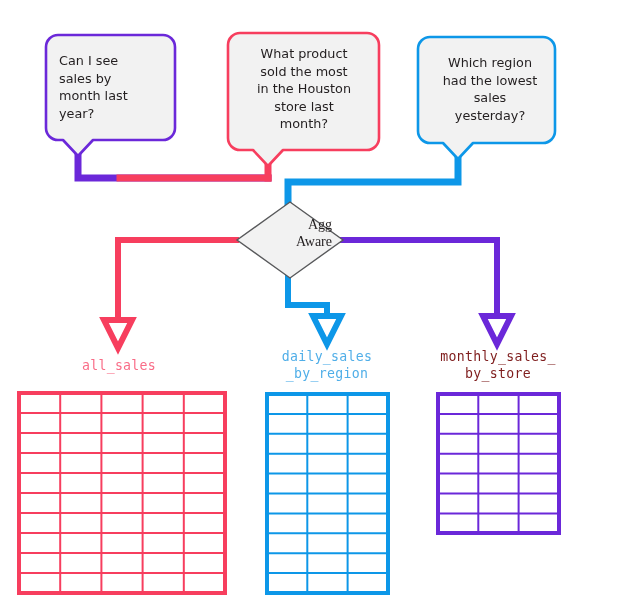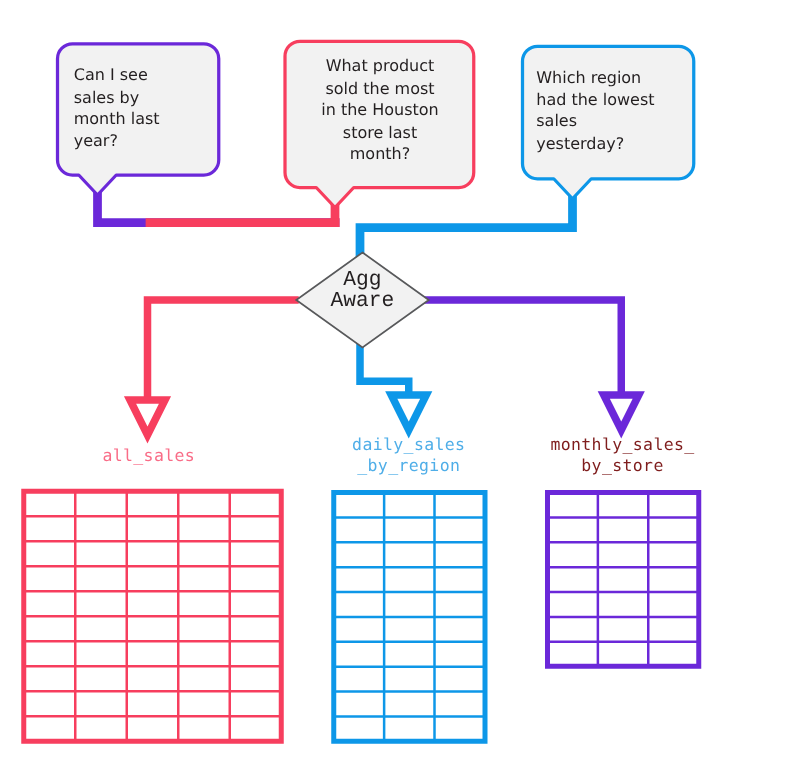--- a/index.html
+++ b/index.html
@@ -31,30 +31,30 @@
     position: absolute;
     font-family: "DejaVu Sans", sans-serif;
     font-size: 12.8px;
     line-height: 17.5px;
     color: #231f20;
     white-space: pre-line;
     pointer-events: none;
   }
   #bubble-text-0 { left: 59px;  top: 52px;  width: 110px; }
   #bubble-text-1 { left: 240px; top: 45px;  width: 128px; text-align: center; }
-  #bubble-text-2 { left: 429px; top: 54px;  width: 122px; }
+  #bubble-text-2 { left: 429px; top: 54px;  width: 122px; text-align: center; }
 
   .decision-text {
     position: absolute;
     left: 248px;
     top: 216px;
     width: 84px;
-    text-align: center;
-    font-family: Liberation Mono, monospace;
-    font-size: 17px;
+    text-align: right;
+    font-family: Liberation Serif, serif;
+    font-size: 14px;
     line-height: 17px;
     color: #231f20;
     white-space: pre-line;
     pointer-events: none;
   }
   .table-label {
     position: absolute;
     text-align: center;
     font-family: "DejaVu Sans Mono", monospace;
     font-size: 13.2px;

